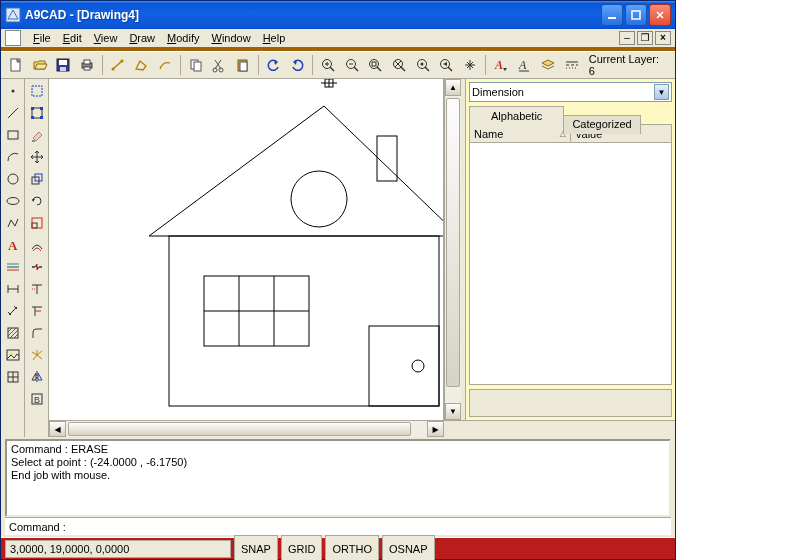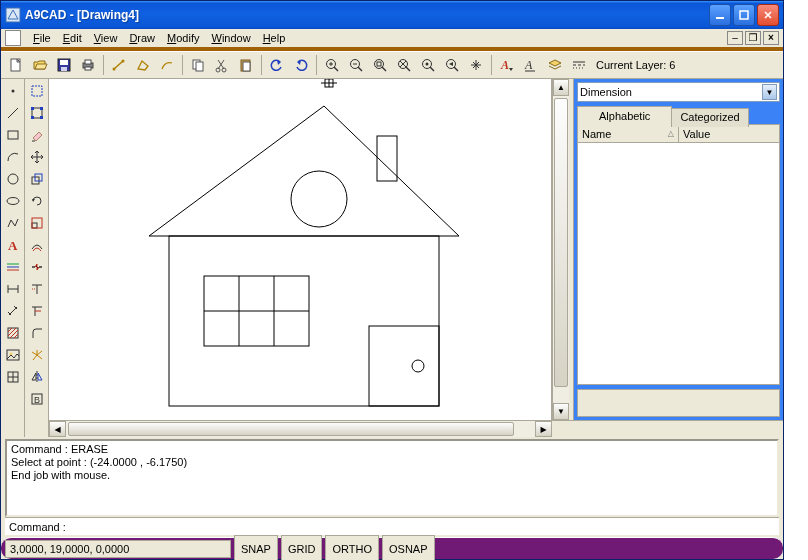--- a/index.html
+++ b/index.html
@@ -1,17 +1,17 @@
 <!DOCTYPE html>
 <html><head>
 <meta charset="utf-8">
 <style>
   * { box-sizing: border-box; }
   html, body { margin:0; padding:0; font-family: "Tahoma", sans-serif; font-size:11px; }
-  .window { width:784px; height:560px; border:1px solid #0a246a; background:#ece9d8; display:flex; flex-direction:column; }
+  .window { width:676px; height:560px; border:1px solid #0a246a; background:#ece9d8; display:flex; flex-direction:column; }
   .titlebar { height:28px; background:linear-gradient(to bottom,#3a95ff 0%,#0a56d6 8%,#1061e2 45%,#0a56d6 92%,#074ac0 100%); display:flex; align-items:center; padding:0 4px; color:white; }
   .titlebar .icon { width:16px; height:16px; margin-right:4px; display:flex; align-items:center; justify-content:center;}
   .titlebar .title { flex:1; font-weight:bold; font-size:12px; text-shadow:1px 1px 1px rgba(0,0,0,0.3);}
   .titlebar .tbtn { width:22px; height:22px; margin-left:2px; border-radius:3px; display:flex; align-items:center; justify-content:center; color:white; font-weight:bold;}
   .tbtn.min,.tbtn.max{ background:linear-gradient(to bottom,#5aa1ff,#2a6fe0); border:1px solid #1a50a8;}
   .tbtn.close{ background:linear-gradient(to bottom,#f78b7a,#e24e30); border:1px solid #a52b1a;}
   .menubar{ height:22px; background:#ece9d8; border-bottom:4px solid #a16207; display:flex; align-items:center; padding:0 4px;}
   .menubar .doc-icon{ width:16px; height:16px; margin-right:6px; border:1px solid #888; background:white;}
   .menubar .menu-item{ padding:2px 6px; cursor:default;}
   .menubar .menu-item u{ text-decoration:underline;}
@@ -36,34 +36,34 @@
   .vscroll .arrow{ height:17px;}
   .vscroll .track{ flex:1; background:#f0eee2; position:relative;}
   .hscroll-row{ height:17px; display:flex;}
   .hscroll{ flex:1; display:flex; background:#ece9d8; border-top:1px solid #aca899;}
   .hscroll .arrow{ width:17px;}
   .hscroll .track{ flex:1; background:#f0eee2; position:relative;}
   .hscroll .thumb,.vscroll .thumb{ position:absolute; background:linear-gradient(to bottom,#fdfdfd,#d6d3c4); border:1px solid #aca899; border-radius:2px;}
   .hscroll .thumb{ top:1px; bottom:1px; left:2px; width:95%;}
   .vscroll .thumb{ left:1px; right:1px; top:2px; height:94%;}
   .hscroll-corner{ width:17px; background:#ece9d8; border-top:1px solid #aca899;}
-  .right-panel{ width:210px; background:#3b82f6; border-left:1px solid #aca899; display:flex; flex-direction:column; padding:3px;}
+  .right-panel{ width:210px; background:#fef9c3; border-left:1px solid #aca899; display:flex; flex-direction:column; padding:3px;}
   .dropdown{ height:20px; border:1px solid #7f9db9; background:white; display:flex; align-items:center; padding:0 2px;}
   .dropdown .dd-arrow{ margin-left:auto; width:15px; height:16px; background:linear-gradient(to bottom,#e6f0fb,#abc7ea); border:1px solid #7f9db9; display:flex; align-items:center; justify-content:center; font-size:8px;}
   .tabs{ margin-top:4px; display:flex; border-bottom:1px solid #aca899;}
   .tab{ padding:3px 21px; border:1px solid #aca899; border-bottom:none; background:#ece9d8; margin-right:-1px; margin-bottom:-1px; position:relative; z-index:1;}
-  .tab.inactive{ background:#e4e0cf; z-index:0; top:2px; padding:2px 8px;}
+  .tab.inactive{ background:#e4e0cf; z-index:0; top:9px; padding:2px 8px;}
   .prop-head{ display:flex; border:1px solid #aca899; border-top:none; background:#ece9d8; height:18px;}
   .prop-head .col{ flex:1; padding:1px 4px; display:flex; align-items:center; border-right:1px solid #aca899;}
   .sort-tri{ margin-left:auto; font-size:8px; color:#777;}
   .prop-grid{ flex:1; border:1px solid #aca899; border-top:none; background:white; margin-bottom:4px;}
   .prop-desc{ height:28px; border:1px solid #aca899; background:#ece9d8;}
   .cmd-area{ height:78px; background:white; border:2px inset #ece9d8; margin:2px 4px 0 4px; padding:2px 4px; font-size:11px; line-height:13px; overflow:hidden;}
   .cmd-input-row{ height:18px; border-top:1px solid #aca899; background:white; margin:0 4px 2px 4px; padding:0 4px; display:flex; align-items:center;}
-  .status{ height:22px; background:#701a75; border-top:1px solid #fff; display:flex; align-items:center; padding:0 4px;border-radius:10px;}
+  .status{ height:22px; background:#b91c1c; border-top:1px solid #fff; display:flex; align-items:center; padding:0 4px;}
   .status .coords{ width:226px; border:1px solid #aca899; height:18px; display:flex; align-items:center; padding:0 4px; background:#ece9d8;}
   .status .sbtn{ border:1px solid #aca899; height:18px; padding:13px 6px; margin-left:3px; display:flex; align-items:center; background:#ece9d8;}
   svg{ display:block;}
   .pane-sep{ width:4px; background:#ece9d8; cursor:col-resize;}
 </style>
 </head>
 <body>
 
 <div class="window">
   <div class="titlebar">

